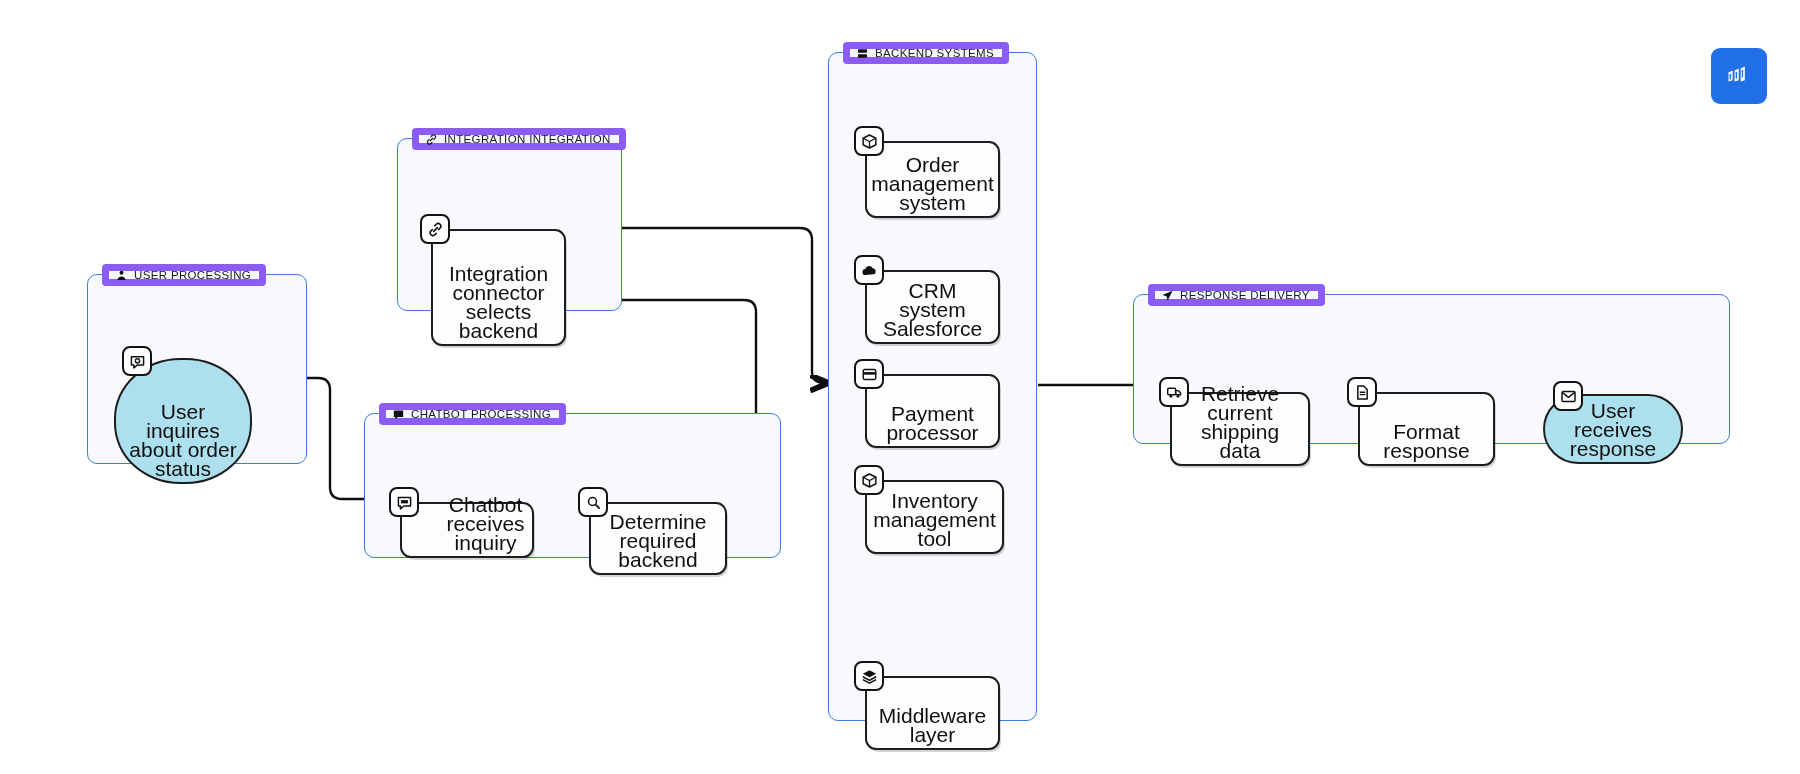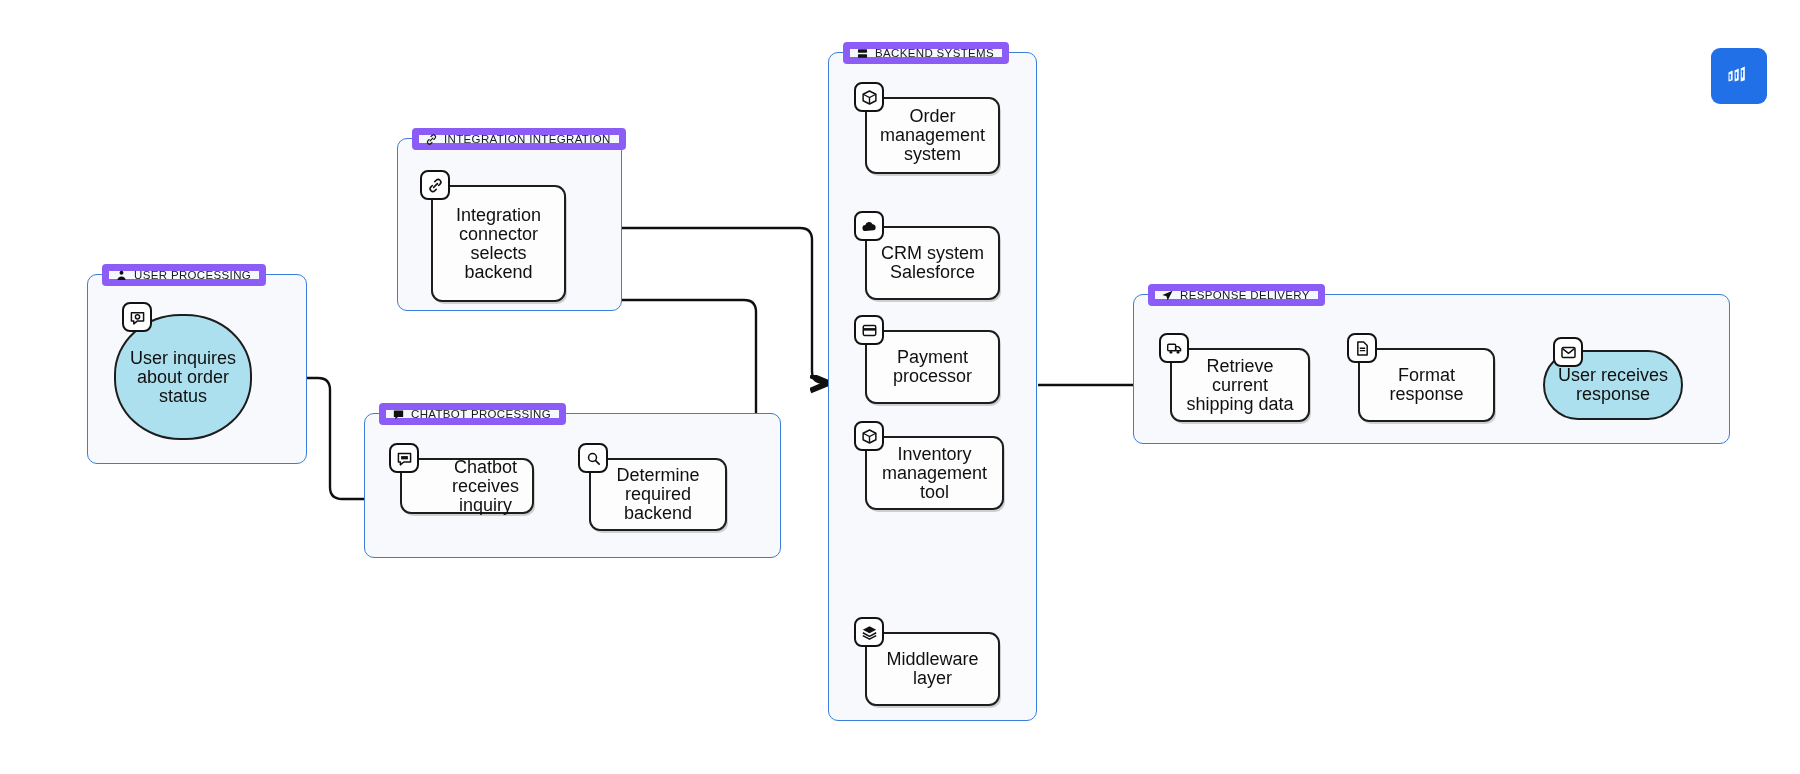--- a/index.html
+++ b/index.html
@@ -37,27 +37,28 @@
   }
   .group-label svg{display:block;}
 
   
   .node{
     position:absolute;
     box-sizing:border-box;
     background:#fdfdfd;
     border:2.2px solid #1d1d1d;
     border-radius:11px;
-    display:flex;align-items:center;justify-content:center;
+    display:flex;align-items:flex-end;justify-content:center;
     text-align:center;
-    font-size:18px;
+    font-size:21px;
     line-height:19px;
     color:#101010;
     padding:4px 8px;
     box-shadow:2px 3px 0 -1px rgba(0,0,0,.17);
+    margin-top:44px;
   }
   .node.fill-blue{background:#ade0ee;}
   .node.circle{border-radius:48%;box-shadow:none;}
   .node.round-pill{border-radius:48px;box-shadow:none;}
 
   .node-icon{
     position:absolute;
     top:-17px;left:-13px;
     width:30px;height:30px;
     background:#ffffff;

